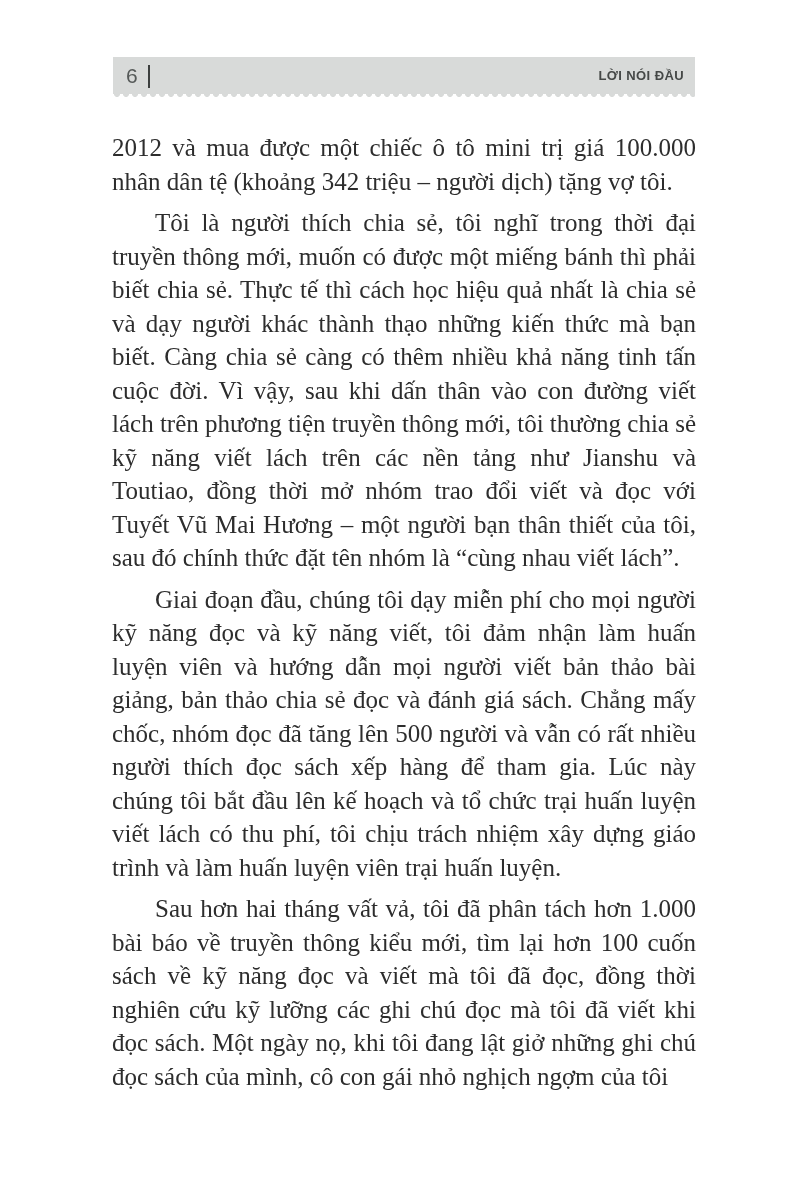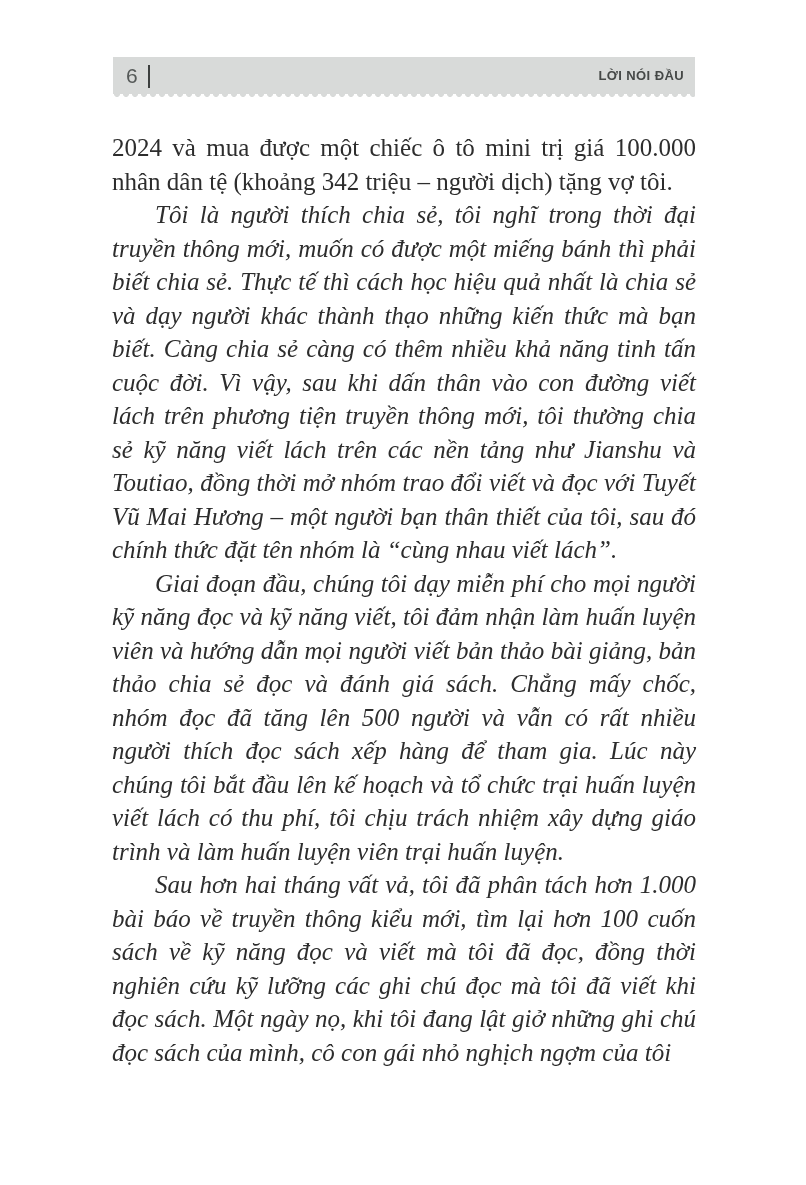--- a/index.html
+++ b/index.html
@@ -77,22 +77,21 @@
     width:584px;
     color:var(--body-text);
     font-size:25px;
     line-height:33.5px;
     text-align:justify;
   }
   .para{
     margin:0;
   }
   .para + .para{
-    margin-top:0;
-    font-style:italic;
+    margin-top:8px;
   }
   .para.indent{
     text-indent:43px;
   }
 </style>
 </head>
 <body>
 
 <div class="page">
 
@@ -100,19 +99,19 @@
     <div class="header-left">
       <span class="page-number">6</span>
       <span class="header-divider"></span>
     </div>
     <span class="header-title">LỜI NÓI ĐẦU</span>
   </div>
 
   <div class="perforation"></div>
 
   <div class="page-body">
-      <p class="para">2024 và mua được một chiếc ô tô mini trị giá 100.000 nhân dân tệ (khoảng 342 triệu – người dịch) tặng vợ tôi.</p>
+      <p class="para">2012 và mua được một chiếc ô tô mini trị giá 100.000 nhân dân tệ (khoảng 342 triệu – người dịch) tặng vợ tôi.</p>
       <p class="para indent">Tôi là người thích chia sẻ, tôi nghĩ trong thời đại truyền thông mới, muốn có được một miếng bánh thì phải biết chia sẻ. Thực tế thì cách học hiệu quả nhất là chia sẻ và dạy người khác thành thạo những kiến thức mà bạn biết. Càng chia sẻ càng có thêm nhiều khả năng tinh tấn cuộc đời. Vì vậy, sau khi dấn thân vào con đường viết lách trên phương tiện truyền thông mới, tôi thường chia sẻ kỹ năng viết lách trên các nền tảng như Jianshu và Toutiao, đồng thời mở nhóm trao đổi viết và đọc với Tuyết Vũ Mai Hương – một người bạn thân thiết của tôi, sau đó chính thức đặt tên nhóm là “cùng nhau viết lách”.</p>
       <p class="para indent">Giai đoạn đầu, chúng tôi dạy miễn phí cho mọi người kỹ năng đọc và kỹ năng viết, tôi đảm nhận làm huấn luyện viên và hướng dẫn mọi người viết bản thảo bài giảng, bản thảo chia sẻ đọc và đánh giá sách. Chẳng mấy chốc, nhóm đọc đã tăng lên 500 người và vẫn có rất nhiều người thích đọc sách xếp hàng để tham gia. Lúc này chúng tôi bắt đầu lên kế hoạch và tổ chức trại huấn luyện viết lách có thu phí, tôi chịu trách nhiệm xây dựng giáo trình và làm huấn luyện viên trại huấn luyện.</p>
       <p class="para indent">Sau hơn hai tháng vất vả, tôi đã phân tách hơn 1.000 bài báo về truyền thông kiểu mới, tìm lại hơn 100 cuốn sách về kỹ năng đọc và viết mà tôi đã đọc, đồng thời nghiên cứu kỹ lưỡng các ghi chú đọc mà tôi đã viết khi đọc sách. Một ngày nọ, khi tôi đang lật giở những ghi chú đọc sách của mình, cô con gái nhỏ nghịch ngợm của tôi</p>
     </div>
 
 </div>
 
 </body></html>

